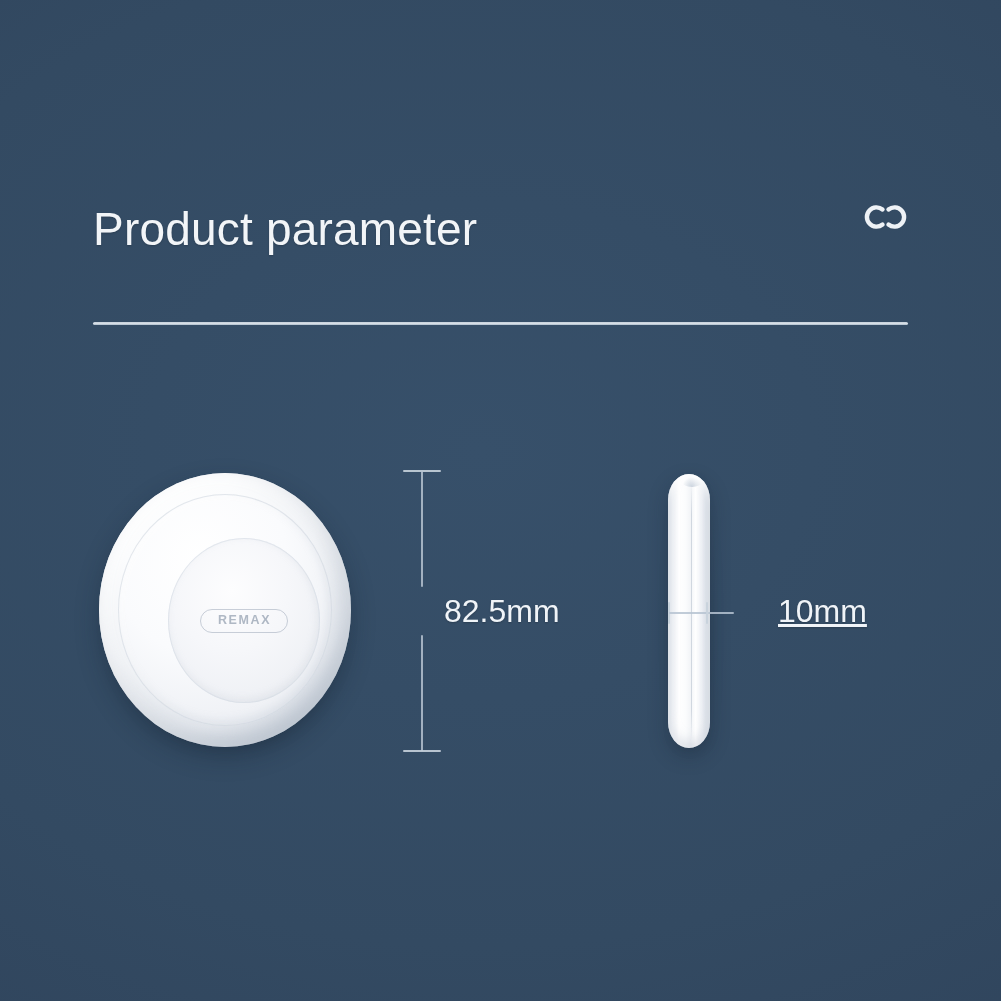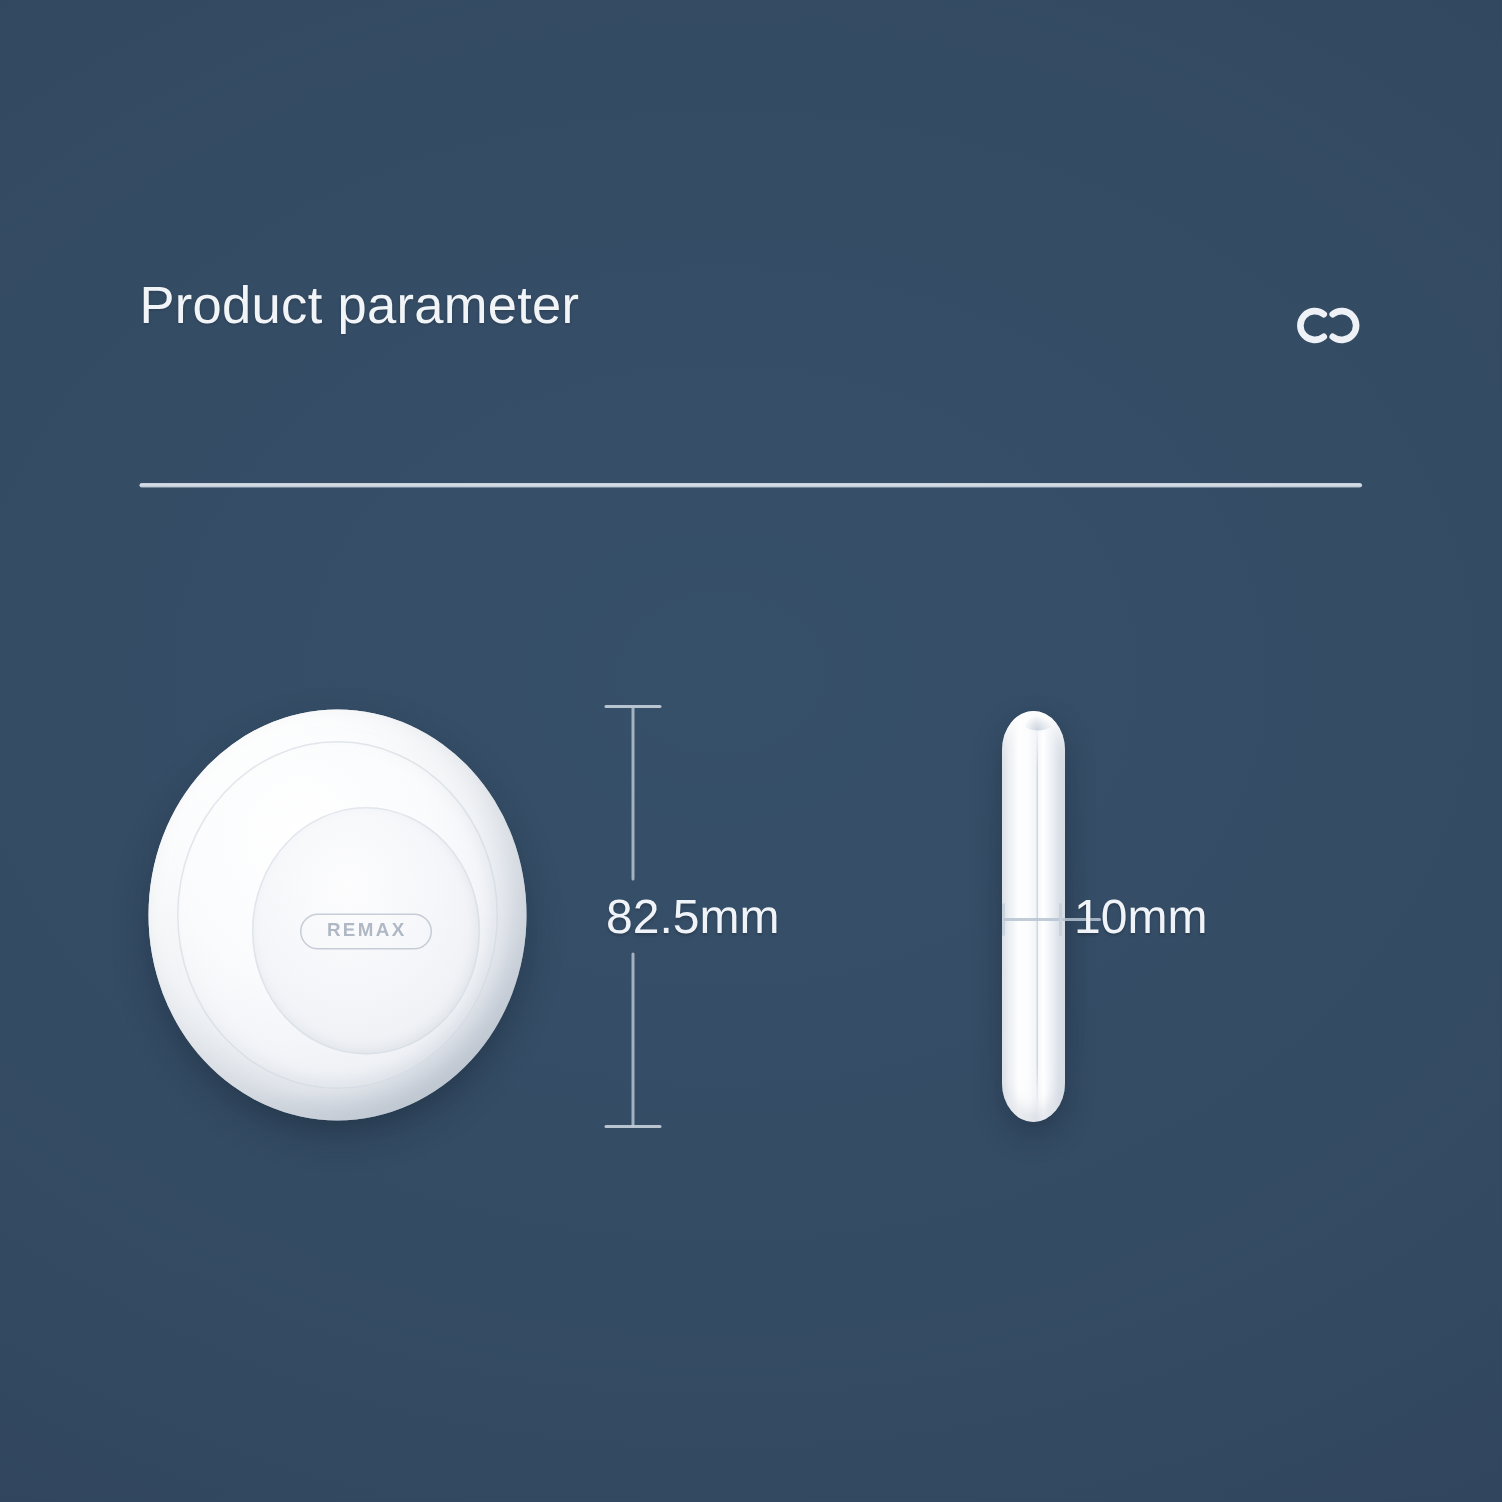--- a/index.html
+++ b/index.html
@@ -14,22 +14,22 @@
     position:relative;
     width:1001px; height:1001px;
     background:#344b63;
     background-image:
       radial-gradient(ellipse 120% 90% at 48% 45%, #37506a 0%, #334a62 55%, #2e4159 100%);
   }
 
   
   .page-title{
     position:absolute;
-    left:93px; top:184px;
-    font-size:35px;
+    left:93px; top:202px;
+    font-size:46px;
     font-weight:400;
     letter-spacing:0.2px;
     color:#f2f5f8;
     white-space:nowrap;
     text-shadow:0 1px 2px rgba(0,0,0,.18);
   }
   .brand-mark{
     position:absolute;
     left:857px; top:196px;
     width:58px; height:42px;
@@ -131,23 +131,24 @@
   .dim-v .line.up{ top:5px; height:116px; }
   .dim-v .line.dn{ bottom:5px; height:116px; }
 
   .label-h{
     position:absolute;
     font-size:32px;
     font-weight:400;
     color:#f0f4f8;
     white-space:nowrap;
     text-shadow:0 1px 2px rgba(0,0,0,.2);
+    margin-left:40px;
   }
   .label-82{ left:404px; top:593px; }
-  .label-10{ left:716px; top:593px; }
+  .label-10{ left:738px; top:593px;text-decoration:underline; }
 
   
   .side-wrap{
     position:absolute;
     left:663px; top:470px;
     width:56px; height:282px;
   }
   .side-shadow{
     position:absolute;
     left:6px; top:10px;

